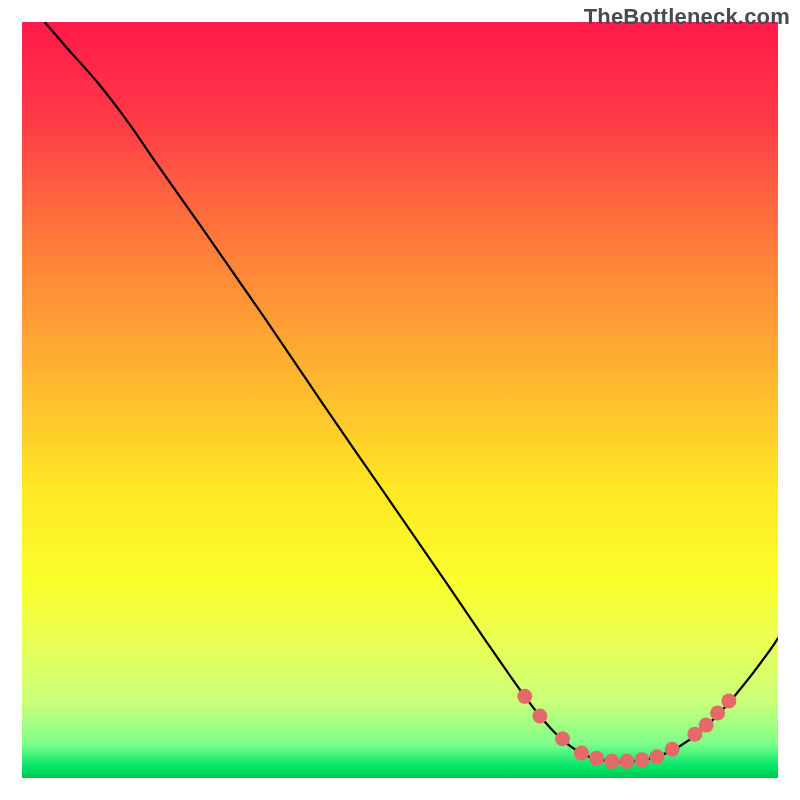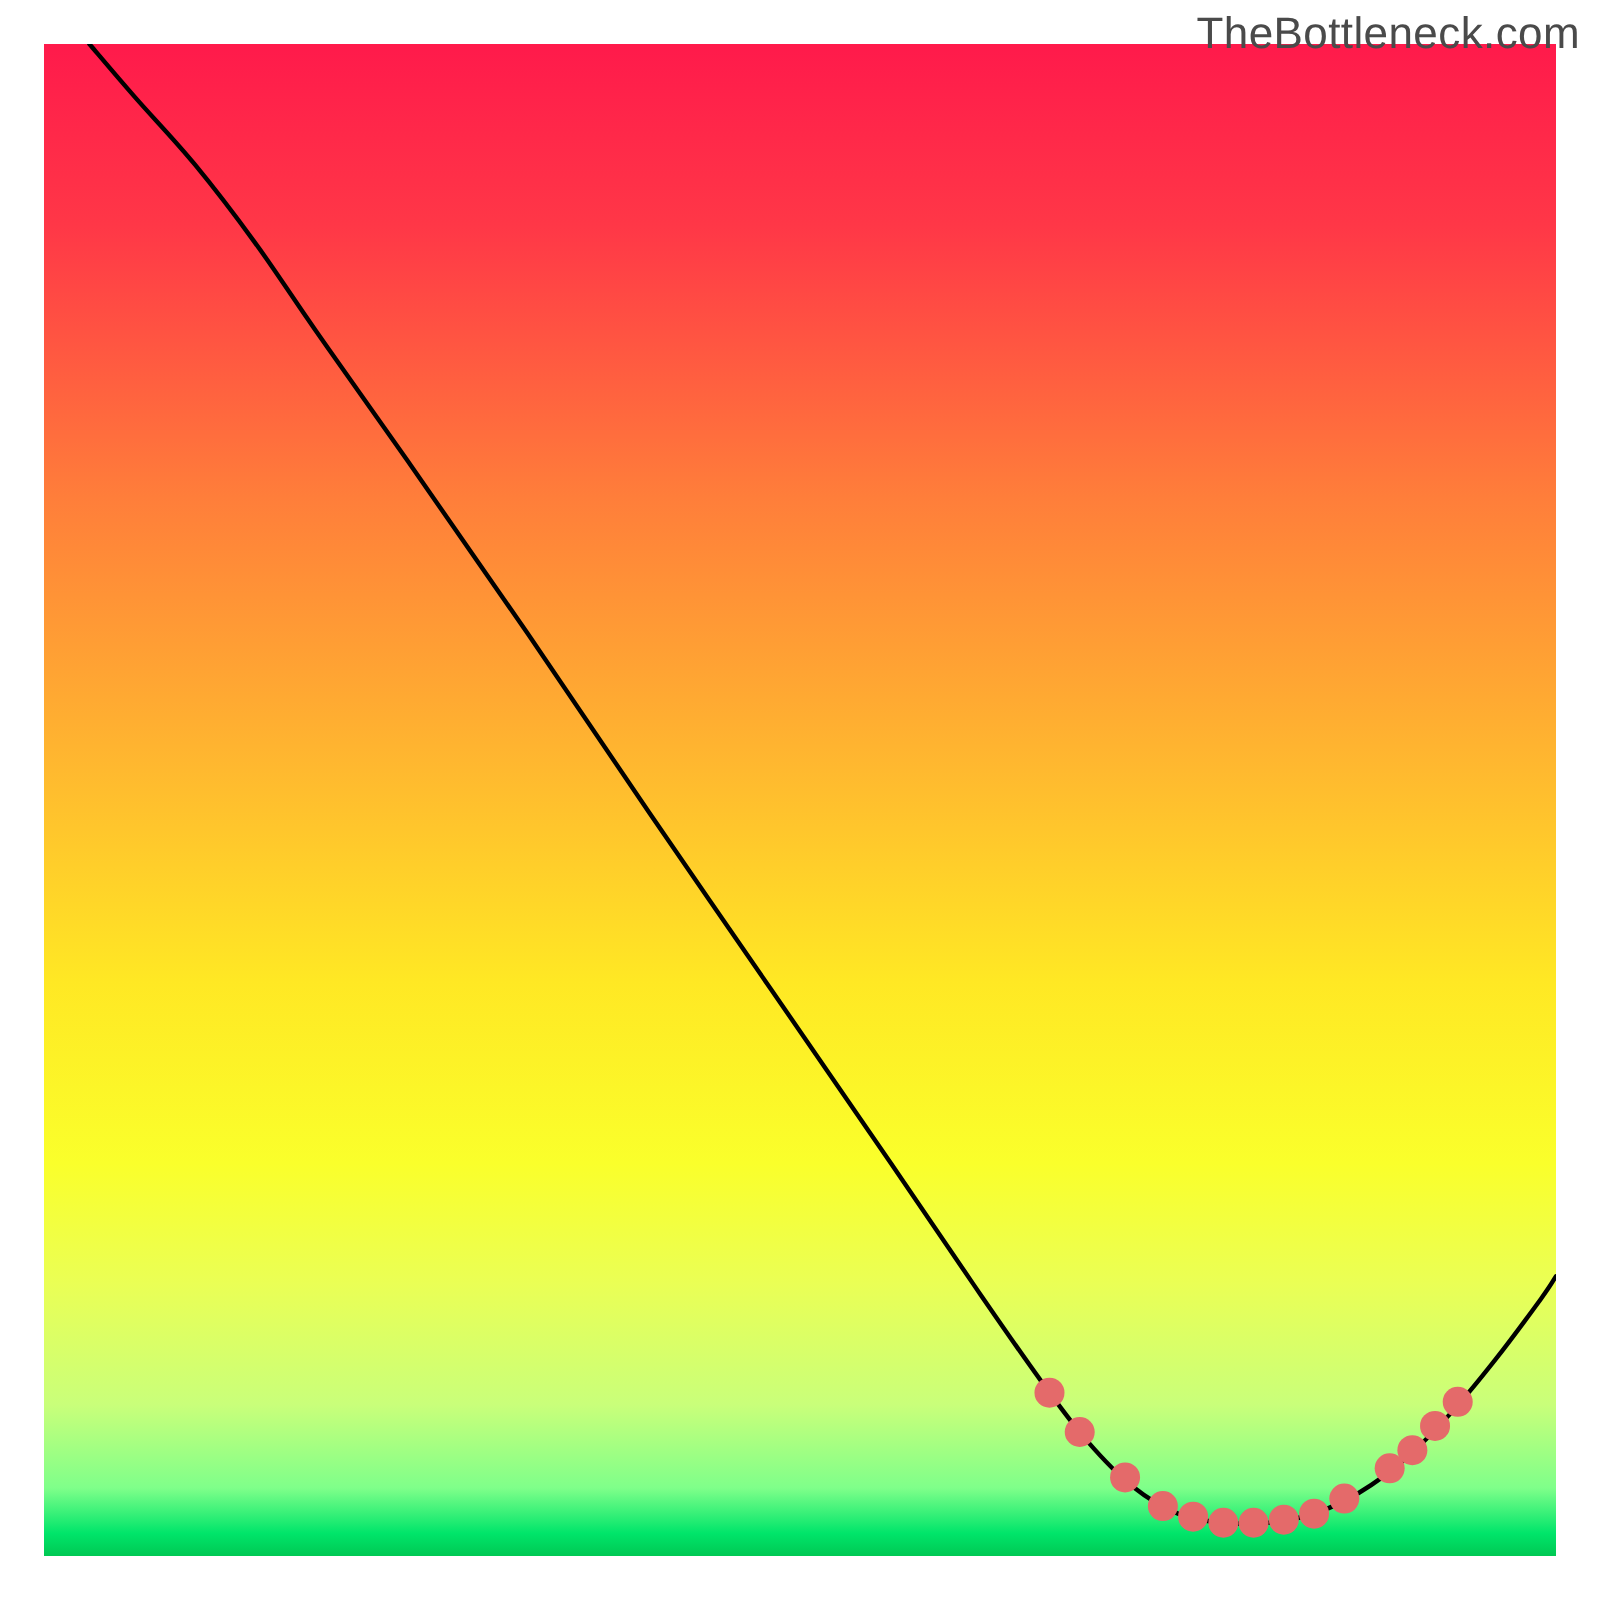--- a/index.html
+++ b/index.html
@@ -15,21 +15,21 @@
     position: relative;
     width: 800px;
     height: 800px;
   }
   .watermark {
     position: absolute;
     top: 4px;
     right: 10px;
     font-size: 22px;
     color: #4a4a4a;
-    font-weight: 400;
+    font-weight: 700;
     letter-spacing: 0.2px;
     z-index: 5;
     user-select: none;
   }
   .plot {
     position: absolute;
     left: 22px;
     top: 22px;
     width: 756px;
     height: 756px;

